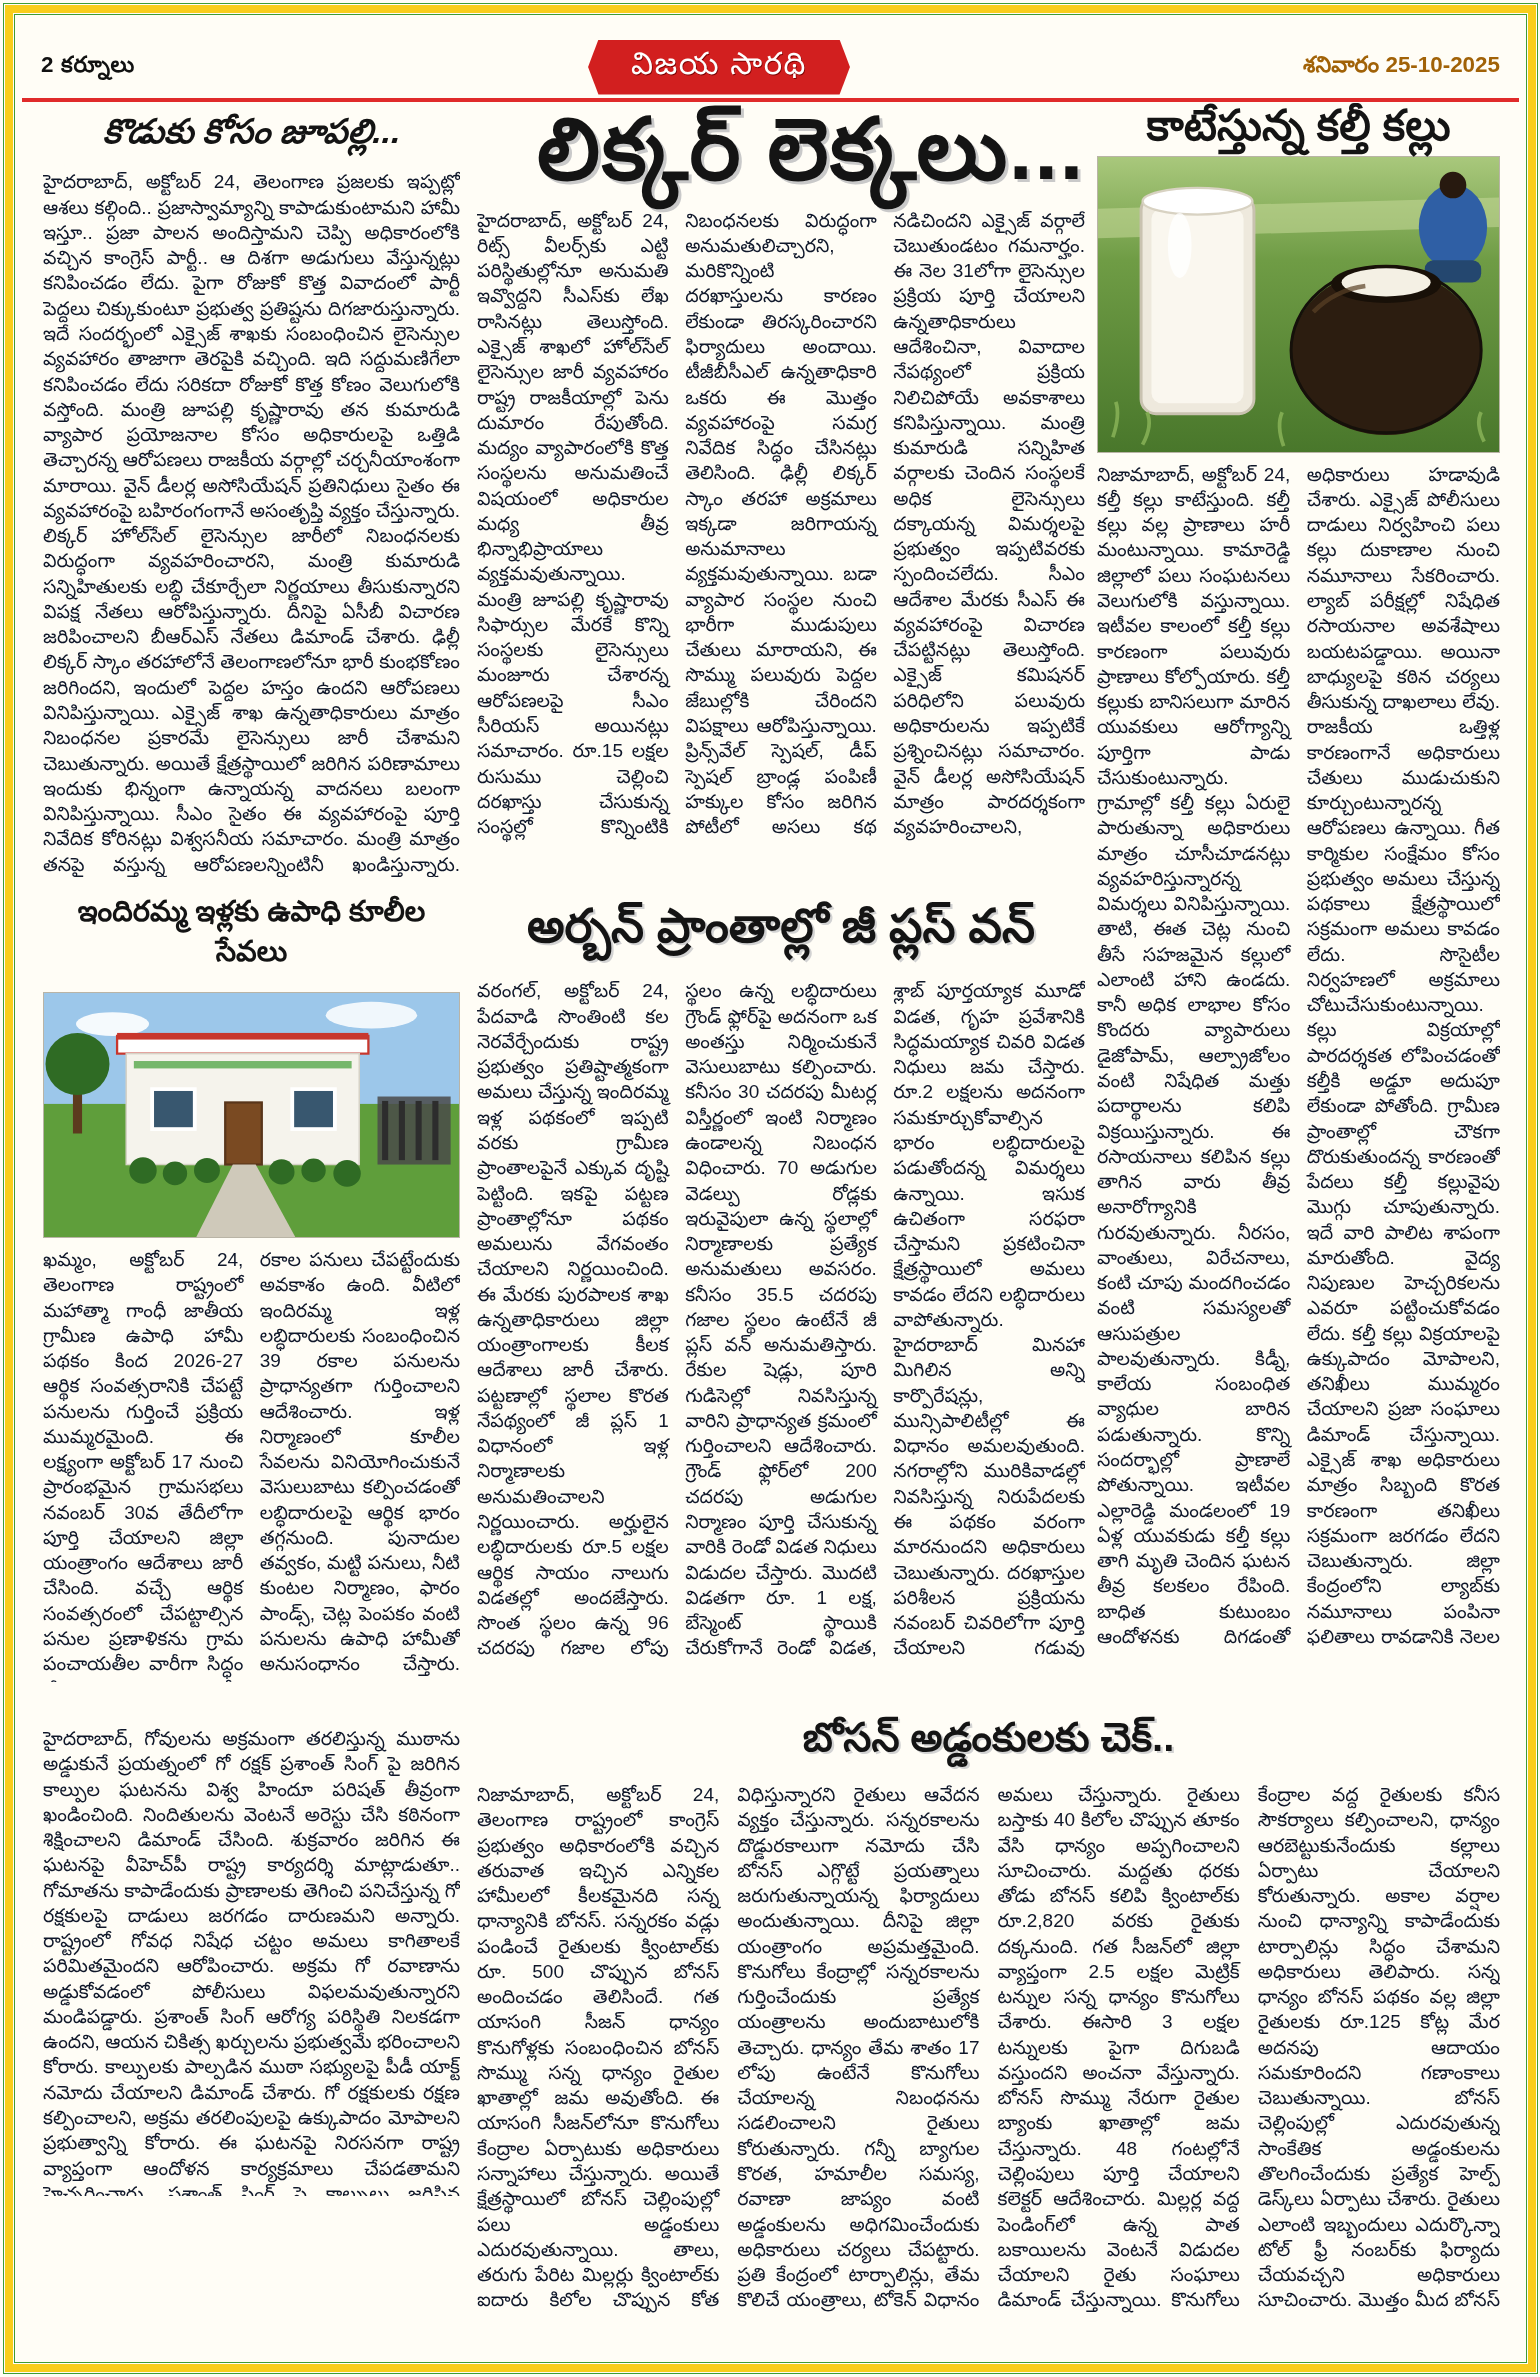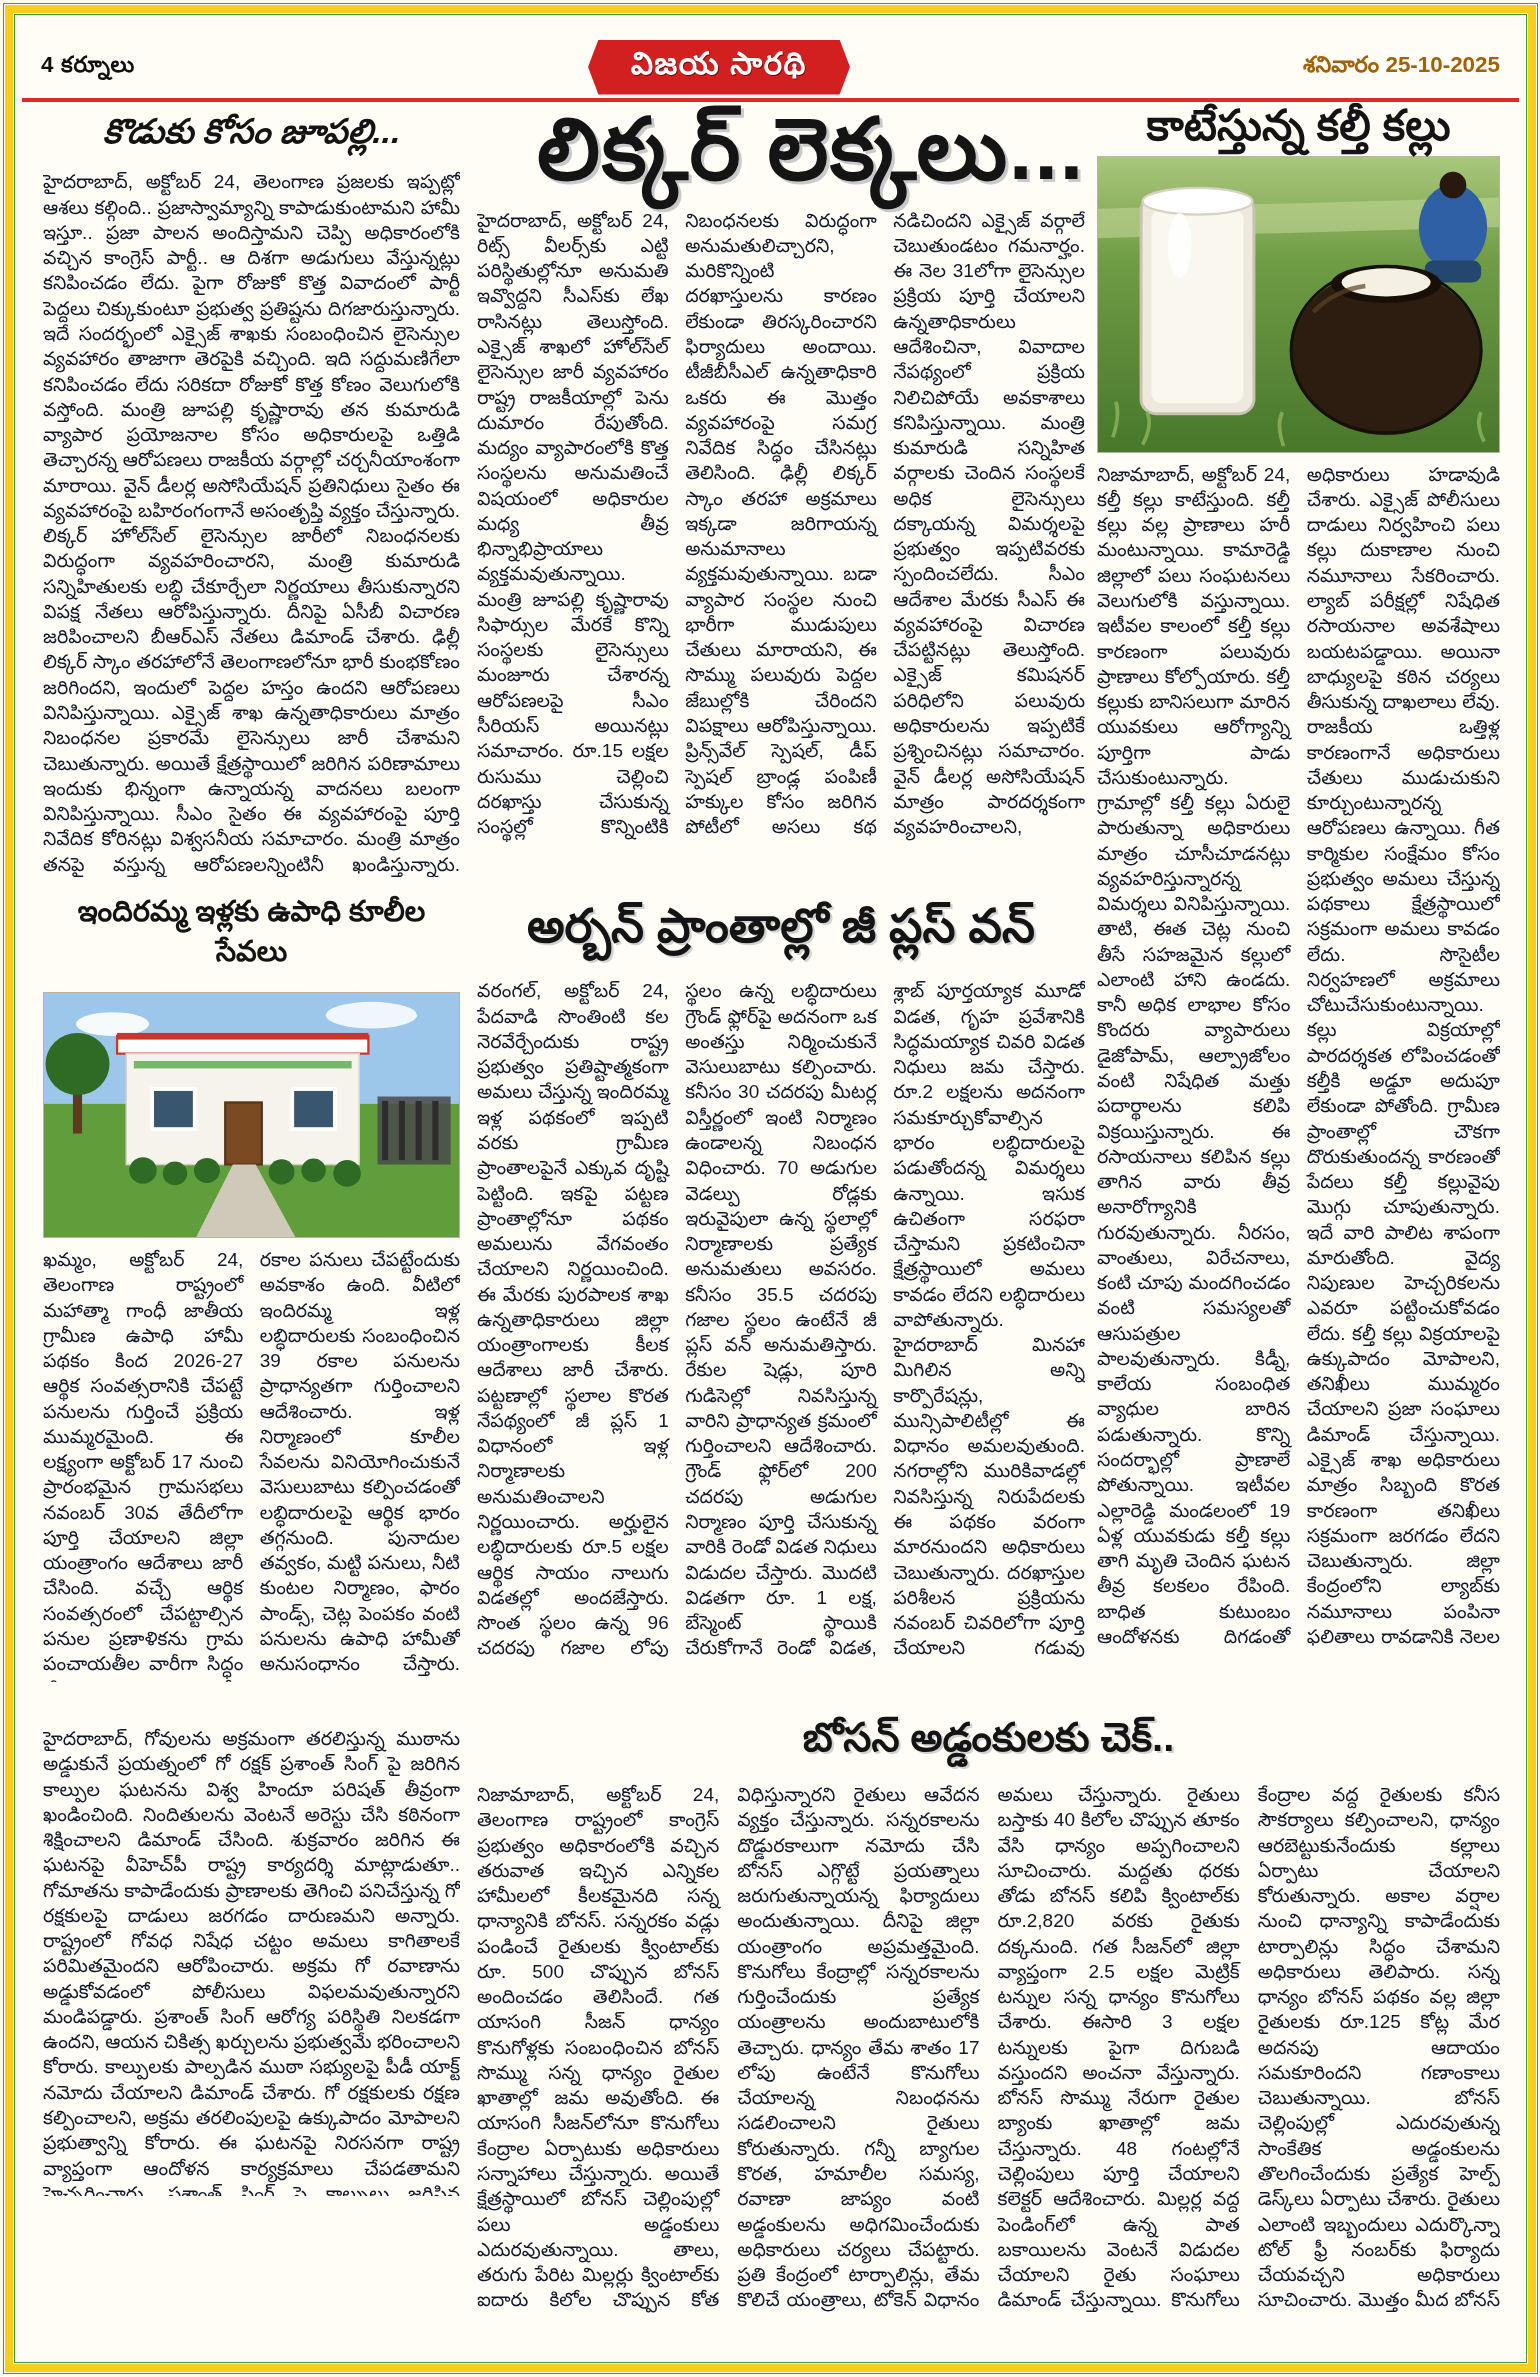--- a/index.html
+++ b/index.html
@@ -11,21 +11,21 @@
   }
   
   .frame-outer  { position:absolute; inset:3px;  border:1.5px solid #3f9c35; pointer-events:none; z-index:50;}
   .frame-yellow { position:absolute; inset:5.2px;  border:8.2px solid #f9cd1b; pointer-events:none; z-index:50;}
   .frame-inner  { position:absolute; inset:14px; border:1.5px solid #3f9c35; pointer-events:none; z-index:50;}
 
   
   .header { position:absolute; left:41px; right:41px; top:43px; height:48px;
             display:flex; align-items:center; justify-content:space-between; }
   .edition { font-size:22.4px; font-weight:700; color:#111; letter-spacing:0.7px; }
-  .masthead { background:#d21f1f; color:#fff; font-size:31px; font-weight:700;
+  .masthead { background:#d21f1f; color:#fff; font-size:31px; font-weight:400;
               padding:6px 43px; letter-spacing:1.5px;
               clip-path: polygon(10.4px 0, calc(100% - 10.4px) 0, 100% 50%, calc(100% - 10.4px) 100%, 10.4px 100%, 0 50%);
               text-shadow:0.7px 0.7px 0 #7c0000; }
   .date { font-size:22.4px; font-weight:700; color:#a16207; }
   .redline { position:absolute; left:22.4px; right:22.4px; top:98px; height:3.7px; background:#e02a2a; }
 
   
   .article { position:absolute; overflow:hidden; }
   .body-text { font-size:19px; line-height:1.33; text-align:justify; color:#0f172a; overflow:hidden; }
   .cols-2 { column-count:2; column-gap:16.4px; }
@@ -49,21 +49,21 @@
 </head>
 <body>
 
 <div class="page">
 
   <div class="frame-outer"></div>
   <div class="frame-yellow"></div>
   <div class="frame-inner"></div>
 
   <div class="header">
-    <div class="edition">4 కర్నూలు</div>
+    <div class="edition">2 కర్నూలు</div>
     <div class="masthead">విజయ సారథి</div>
     <div class="date">శనివారం 25-10-2025</div>
   </div>
   <div class="redline"></div>
 
   <div class="article" style="left:43px; top:112px; width:417px; height:768px;">
     <div class="hl-script">కొడుకు కోసం జూపల్లి...</div>
     <div class="body-text" style="height:708px;">హైదరాబాద్, అక్టోబర్ 24, తెలంగాణ ప్రజలకు ఇప్పట్లో ఆశలు కల్గింది.. ప్రజాస్వామ్యాన్ని కాపాడుకుంటామని హామీ ఇస్తూ.. ప్రజా పాలన అందిస్తామని చెప్పి అధికారంలోకి వచ్చిన కాంగ్రెస్ పార్టీ.. ఆ దిశగా అడుగులు వేస్తున్నట్లు కనిపించడం లేదు. పైగా రోజుకో కొత్త వివాదంలో పార్టీ పెద్దలు చిక్కుకుంటూ ప్రభుత్వ ప్రతిష్టను దిగజారుస్తున్నారు. ఇదే సందర్భంలో ఎక్సైజ్ శాఖకు సంబంధించిన లైసెన్సుల వ్యవహారం తాజాగా తెరపైకి వచ్చింది. ఇది సద్దుమణిగేలా కనిపించడం లేదు సరికదా రోజుకో కొత్త కోణం వెలుగులోకి వస్తోంది. మంత్రి జూపల్లి కృష్ణారావు తన కుమారుడి వ్యాపార ప్రయోజనాల కోసం అధికారులపై ఒత్తిడి తెచ్చారన్న ఆరోపణలు రాజకీయ వర్గాల్లో చర్చనీయాంశంగా మారాయి. వైన్ డీలర్ల అసోసియేషన్ ప్రతినిధులు సైతం ఈ వ్యవహారంపై బహిరంగంగానే అసంతృప్తి వ్యక్తం చేస్తున్నారు. లిక్కర్ హోల్‌సేల్ లైసెన్సుల జారీలో నిబంధనలకు విరుద్ధంగా వ్యవహరించారని, మంత్రి కుమారుడి సన్నిహితులకు లబ్ధి చేకూర్చేలా నిర్ణయాలు తీసుకున్నారని విపక్ష నేతలు ఆరోపిస్తున్నారు. దీనిపై ఏసీబీ విచారణ జరిపించాలని బీఆర్ఎస్ నేతలు డిమాండ్ చేశారు. ఢిల్లీ లిక్కర్ స్కాం తరహాలోనే తెలంగాణలోనూ భారీ కుంభకోణం జరిగిందని, ఇందులో పెద్దల హస్తం ఉందని ఆరోపణలు వినిపిస్తున్నాయి. ఎక్సైజ్ శాఖ ఉన్నతాధికారులు మాత్రం నిబంధనల ప్రకారమే లైసెన్సులు జారీ చేశామని చెబుతున్నారు. అయితే క్షేత్రస్థాయిలో జరిగిన పరిణామాలు ఇందుకు భిన్నంగా ఉన్నాయన్న వాదనలు బలంగా వినిపిస్తున్నాయి. సీఎం సైతం ఈ వ్యవహారంపై పూర్తి నివేదిక కోరినట్లు విశ్వసనీయ సమాచారం. మంత్రి మాత్రం తనపై వస్తున్న ఆరోపణలన్నింటినీ ఖండిస్తున్నారు. రాజకీయ కక్షతోనే తనపై బురద జల్లుతున్నారని ఆయన మండిపడుతున్నారు. కాంగ్రెస్ అధిష్టానం ఈ పరిణామాలను నిశితంగా గమనిస్తోందని, అవసరమైతే మంత్రివర్గ పునర్వ్యవస్థీకరణలో మార్పులు ఉంటాయని పార్టీ వర్గాలు చెబుతున్నాయి. మొత్తానికి కొడుకు కోసం మంత్రి చేసిన ప్రయత్నాలు ఆయన రాజకీయ భవిష్యత్తుకే ఎసరు తెచ్చేలా కనిపిస్తున్నాయని పరిశీలకులు వ్యాఖ్యానిస్తున్నారు. రానున్న రోజుల్లో ఈ వివాదం ఏ మలుపు తిరుగుతుందో వేచి చూడాల్సిందే.</div>
   </div>
 

